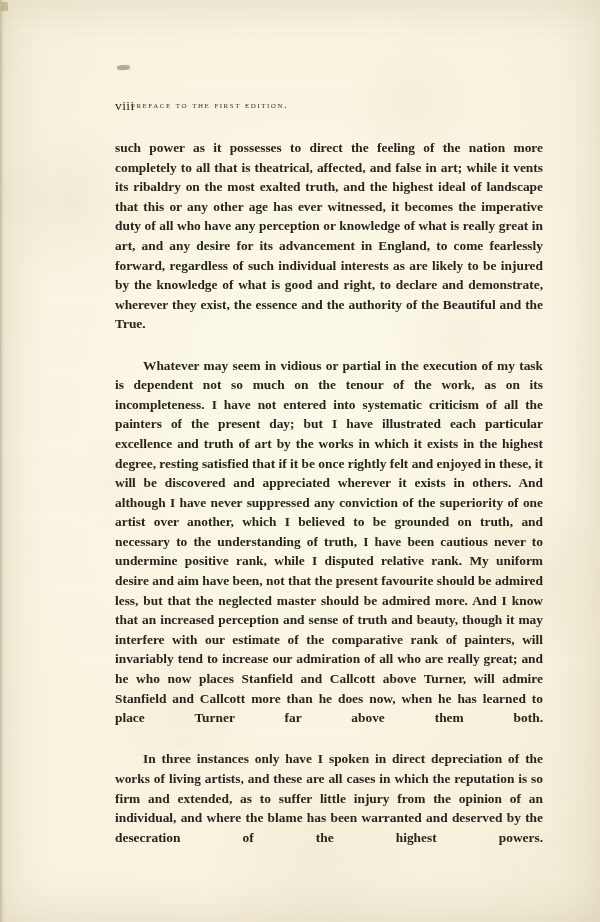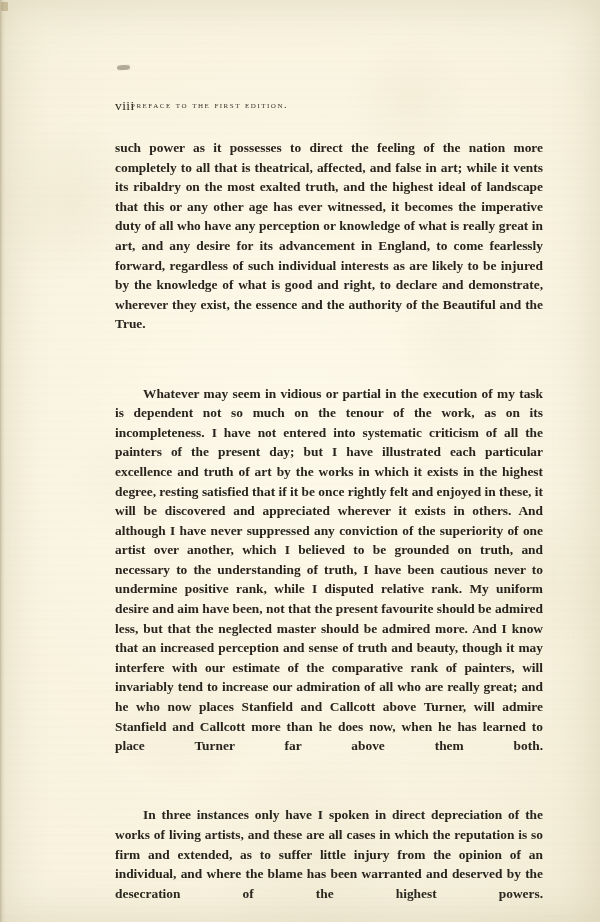--- a/index.html
+++ b/index.html
@@ -116,21 +116,21 @@
   .body-copy p {
     margin: 0;
     text-indent: 28px;
     text-align: justify;
     font-weight: bold;
   }
   .body-copy p.no-indent {
     text-indent: 0;
   }
   .body-copy p + p {
-    margin-top: 30px;
+    margin-top: 2px;
   }
   
   .body-copy p:after {
     content: "";
     display: inline-block;
     width: 100%;
   }
 
   
   .banding {

